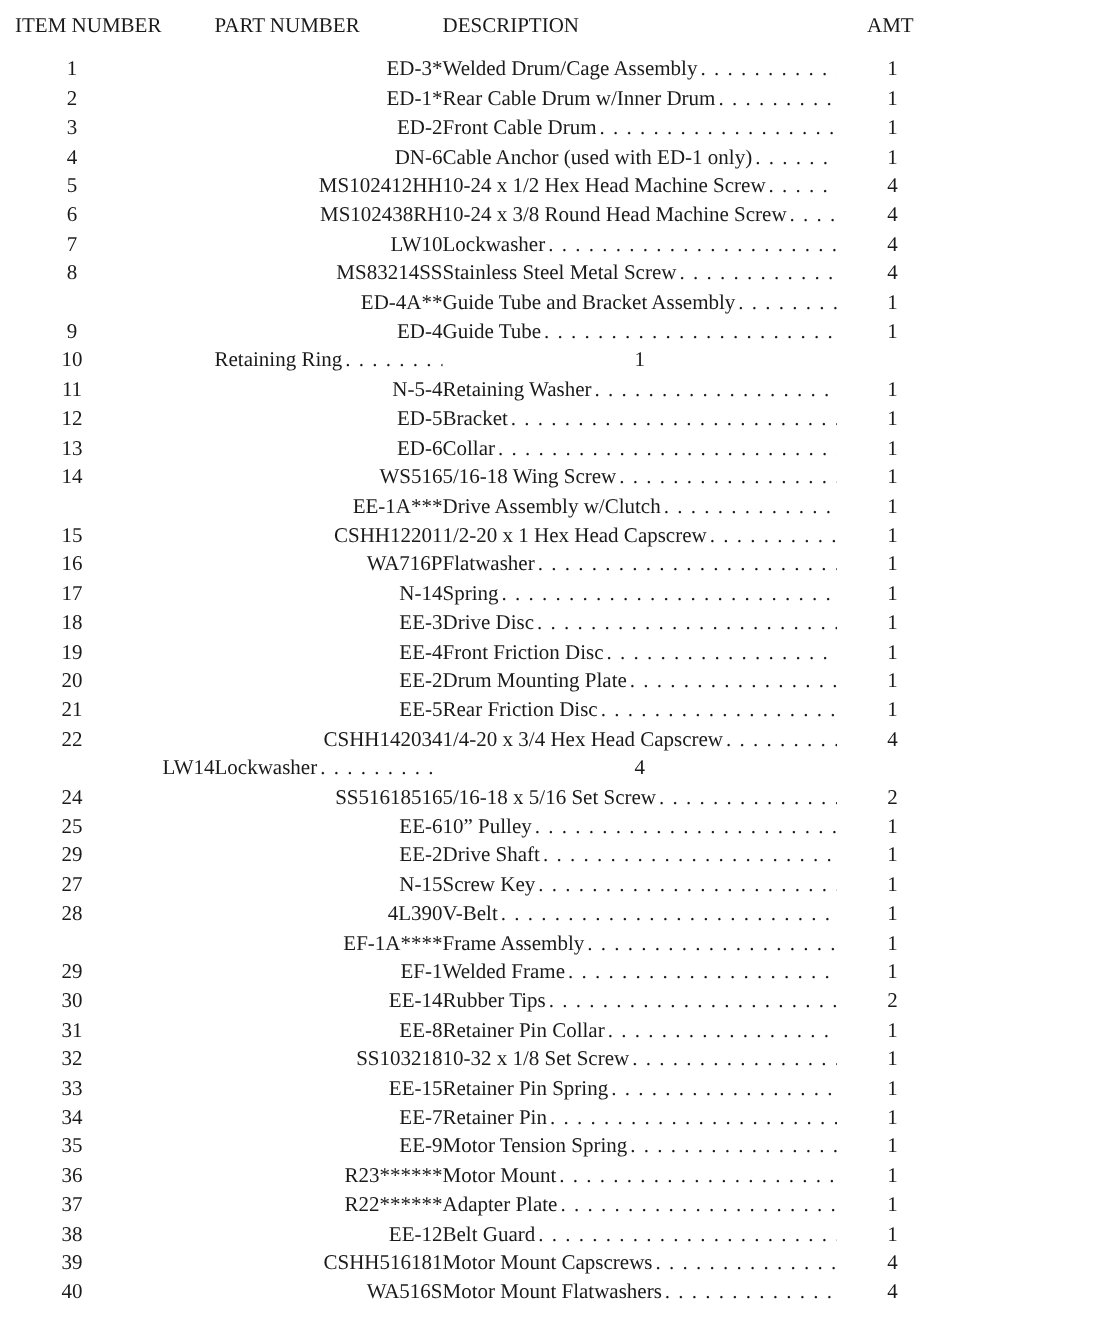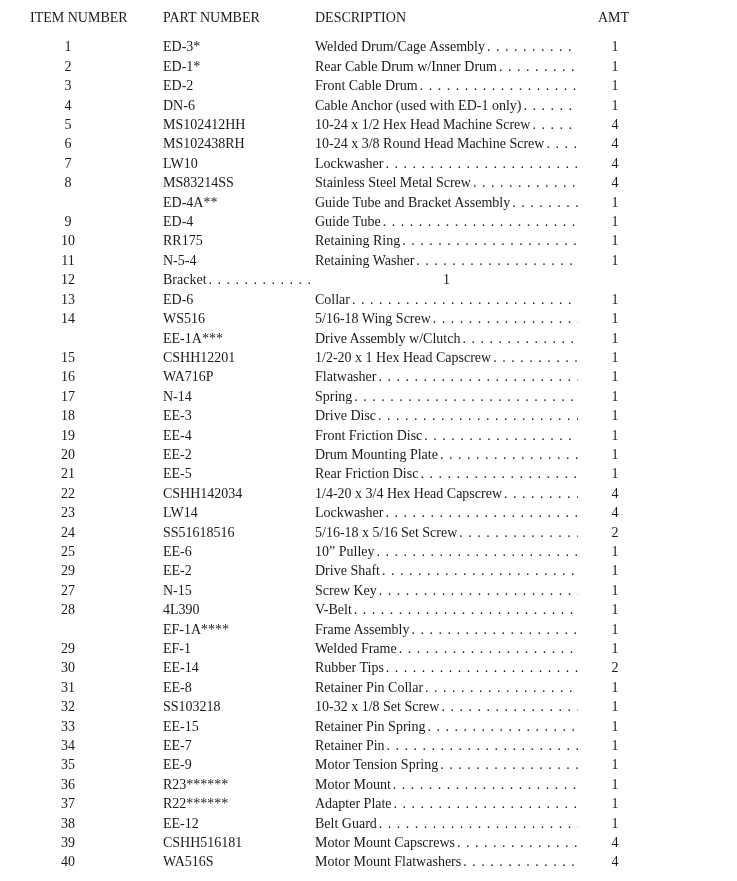--- a/index.html
+++ b/index.html
@@ -11,27 +11,26 @@
     font-family: "Liberation Serif", serif;
     font-size: 14px;
     overflow: hidden;
   }
   .page { padding-top: 8px; }
   .hdr-row, .row {
     display: grid;
     grid-template-columns: 143px 152px 263px 74px;
     line-height: 19.4px;
     white-space: nowrap;
-    padding-left: 20px;
   }
   .hdr-row { margin-bottom: 10px; }
   .hdr-item { padding-left: 10px; }
   .hdr-amt  { padding-left: 20px; }
   .c-item   { text-align: center; padding-right: 47px; }
-  .c-part   { text-align: left; }
+  .c-part   { text-align: right; }
   .c-desc   { display: flex; min-width: 0; }
   .desc-text { flex: 0 0 auto; }
   .leader {
     flex: 1 1 auto;
     min-width: 0;
     overflow: hidden;
     white-space: nowrap;
     letter-spacing: 1px;
     padding-left: 2px;
   }
@@ -143,40 +142,40 @@
     <div class="c-part">ED-4</div>
     <div class="c-desc">
       <span class="desc-text">Guide Tube</span>
       <span class="leader">. . . . . . . . . . . . . . . . . . . . . . . . . . . . . . . . . . . . . . . . . . . . . . . . . . . . . . . . . . . . </span>
     </div>
     <div class="c-amt">1</div>
   </div>
 
   <div class="row">
     <div class="c-item">10</div>
-    <div class="c-part">RR175</div>
     <div class="c-desc">
       <span class="desc-text">Retaining Ring</span>
       <span class="leader">. . . . . . . . . . . . . . . . . . . . . . . . . . . . . . . . . . . . . . . . . . . . . . . . . . . . . . . . . . . . </span>
     </div>
     <div class="c-amt">1</div>
   </div>
 
   <div class="row">
     <div class="c-item">11</div>
     <div class="c-part">N-5-4</div>
     <div class="c-desc">
       <span class="desc-text">Retaining Washer</span>
       <span class="leader">. . . . . . . . . . . . . . . . . . . . . . . . . . . . . . . . . . . . . . . . . . . . . . . . . . . . . . . . . . . . </span>
     </div>
     <div class="c-amt">1</div>
   </div>
 
   <div class="row">
     <div class="c-item">12</div>
+    <div class="c-part">ED-5</div>
     <div class="c-desc">
       <span class="desc-text">Bracket</span>
       <span class="leader">. . . . . . . . . . . . . . . . . . . . . . . . . . . . . . . . . . . . . . . . . . . . . . . . . . . . . . . . . . . . </span>
     </div>
     <div class="c-amt">1</div>
   </div>
 
   <div class="row">
     <div class="c-item">13</div>
     <div class="c-part">ED-6</div>
@@ -281,21 +280,20 @@
     <div class="c-item">22</div>
     <div class="c-part">CSHH142034</div>
     <div class="c-desc">
       <span class="desc-text">1/4-20 x 3/4 Hex Head Capscrew</span>
       <span class="leader">. . . . . . . . . . . . . . . . . . . . . . . . . . . . . . . . . . . . . . . . . . . . . . . . . . . . . . . . . . . . </span>
     </div>
     <div class="c-amt">4</div>
   </div>
 
   <div class="row">
-    <div class="c-item">23</div>
     <div class="c-part">LW14</div>
     <div class="c-desc">
       <span class="desc-text">Lockwasher</span>
       <span class="leader">. . . . . . . . . . . . . . . . . . . . . . . . . . . . . . . . . . . . . . . . . . . . . . . . . . . . . . . . . . . . </span>
     </div>
     <div class="c-amt">4</div>
   </div>
 
   <div class="row">
     <div class="c-item">24</div>

